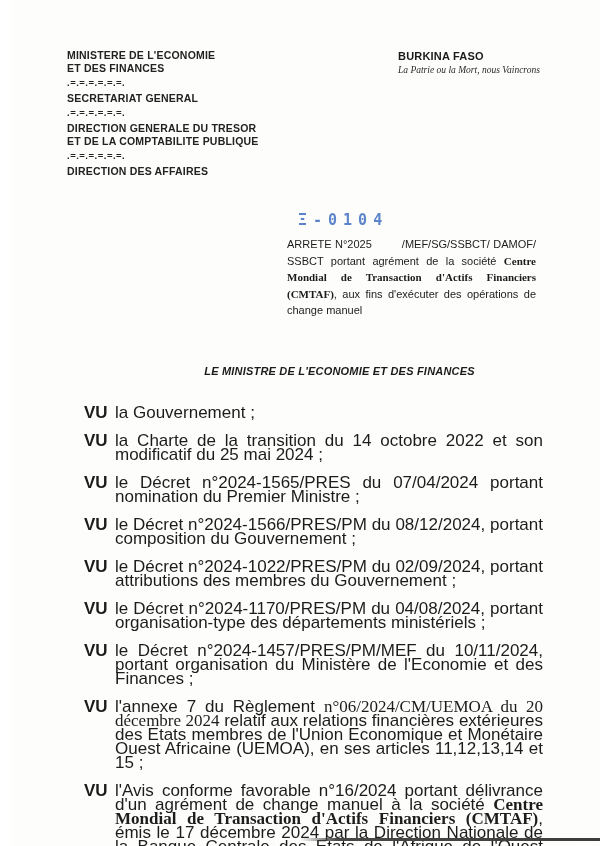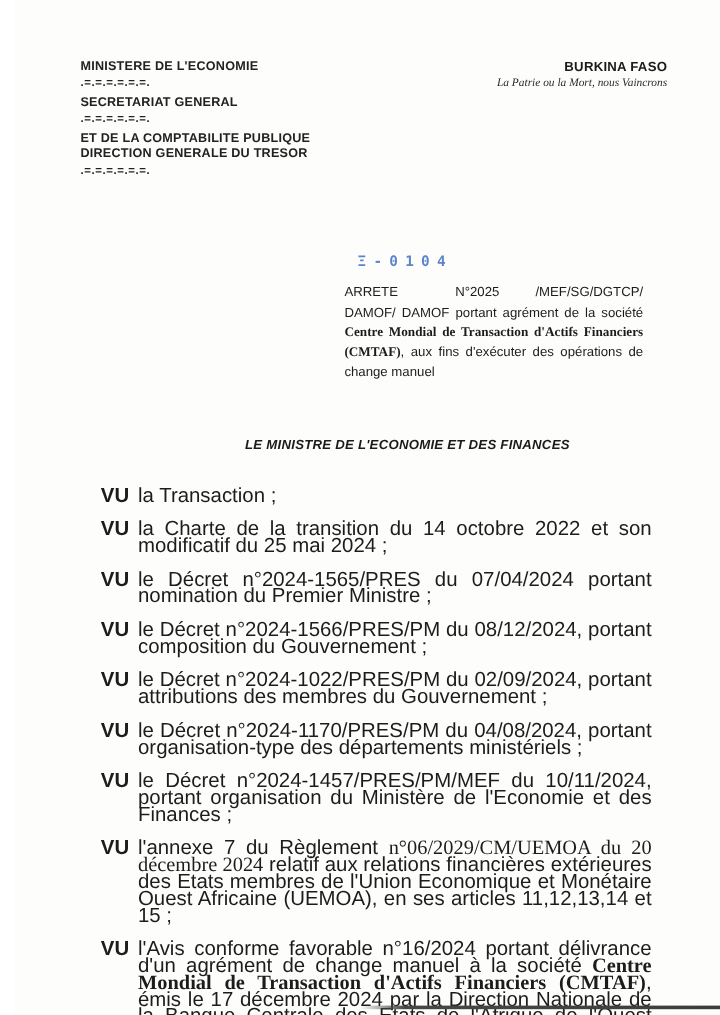--- a/index.html
+++ b/index.html
@@ -23,33 +23,33 @@
     font-weight:bold; font-size:10.5px; line-height:13px;
     letter-spacing:0.2px; color:#222;
   }
   .lh-line { white-space:nowrap; }
   .lh-sep {
     font-size:9.5px; line-height:10px; letter-spacing:0.5px;
     margin:3px 0 4px;
   }
   .letterhead-right {
     position:absolute; left:386px; top:50px; width:158px;
-    text-align:right;
+    text-align:left;
   }
   .country { font-weight:bold; font-size:11px; letter-spacing:0.2px; color:#1b1b1b; }
   .motto {
     font-family:"Liberation Serif", serif; font-style:italic;
     font-size:9.5px; margin-top:3px; color:#2a2a2a; white-space:nowrap;
   }
 
   
   .stamp {
     position:absolute; left:286px; top:211px;
     font-family:"DejaVu Sans Mono", monospace;
-    font-size:12px; font-weight:bold; letter-spacing:6px;
+    font-size:15px; font-weight:bold; letter-spacing:6px;
     opacity:0.85;
     text-align:right;
   }
 
   
   .subject {
     position:absolute; left:275px; top:236px; width:249px;
     font-size:11px; line-height:16.5px; text-align:justify;
     color:#1c1c1c;
   }
@@ -81,43 +81,45 @@
     background:linear-gradient(to right, rgba(70,70,70,0), #474747 12%, #3d3d3d);
   }
 </style>
 </head>
 <body>
 
 <div class="page">
 
   <div class="letterhead-left">
     <div class="lh-line">MINISTERE DE L'ECONOMIE</div>
+    <div class="lh-line">ET DES FINANCES</div>
     <div class="lh-sep">.=.=.=.=.=.=.</div>
     <div class="lh-line">SECRETARIAT GENERAL</div>
     <div class="lh-sep">.=.=.=.=.=.=.</div>
+    <div class="lh-line">DIRECTION GENERALE DU TRESOR</div>
     <div class="lh-line">ET DE LA COMPTABILITE PUBLIQUE</div>
-    <div class="lh-line">DIRECTION GENERALE DU TRESOR</div>
     <div class="lh-sep">.=.=.=.=.=.=.</div>
+    <div class="lh-line">DIRECTION DES AFFAIRES</div>
   </div>
 
   <div class="letterhead-right">
     <div class="country">BURKINA FASO</div>
     <div class="motto">La Patrie ou la Mort, nous Vaincrons</div>
   </div>
 
   <div class="stamp" style="color: rgb(63, 111, 195);">Ξ-0104</div>
 
-  <div class="subject"><span class="s-normal">ARRETE N°2025</span><span class="s-gap"></span><span class="s-normal">/MEF/SG/DGTCP/ DAMOF/ DAMOF portant agrément de la société </span><span class="s-boldserif">Centre Mondial de Transaction d'Actifs Financiers (CMTAF)</span><span class="s-normal">, aux fins d'exécuter des opérations de change manuel</span></div>
+  <div class="subject"><span class="s-normal">ARRETE N°2025</span><span class="s-gap"></span><span class="s-normal">/MEF/SG/SSBCT/ DAMOF/ SSBCT portant agrément de la société </span><span class="s-boldserif">Centre Mondial de Transaction d'Actifs Financiers (CMTAF)</span><span class="s-normal">, aux fins d'exécuter des opérations de change manuel</span></div>
 
   <div class="doc-title">LE MINISTRE DE L'ECONOMIE ET DES FINANCES</div>
 
   <div class="vu-list">
     <div class="vu-row">
       <span class="vu-label">VU</span>
-      <div class="vu-text"><span class="s-normal">la Transaction ;</span></div>
+      <div class="vu-text"><span class="s-normal">la Gouvernement ;</span></div>
     </div>
     <div class="vu-row">
       <span class="vu-label">VU</span>
       <div class="vu-text"><span class="s-normal">la Charte de la transition du 14 octobre 2022 et son modificatif du 25 mai 2024 ;</span></div>
     </div>
     <div class="vu-row">
       <span class="vu-label">VU</span>
       <div class="vu-text"><span class="s-normal">le Décret n°2024-1565/PRES du 07/04/2024 portant nomination du Premier Ministre ;</span></div>
     </div>
     <div class="vu-row">
@@ -131,21 +133,21 @@
     <div class="vu-row">
       <span class="vu-label">VU</span>
       <div class="vu-text"><span class="s-normal">le Décret n°2024-1170/PRES/PM du 04/08/2024, portant organisation-type des départements ministériels ;</span></div>
     </div>
     <div class="vu-row">
       <span class="vu-label">VU</span>
       <div class="vu-text"><span class="s-normal">le Décret n°2024-1457/PRES/PM/MEF du 10/11/2024, portant organisation du Ministère de l'Economie et des Finances ;</span></div>
     </div>
     <div class="vu-row">
       <span class="vu-label">VU</span>
-      <div class="vu-text"><span class="s-normal">l'annexe 7 du Règlement </span><span class="s-serif">n°06/2029/CM/UEMOA du 20 décembre 2024</span><span class="s-normal"> relatif aux relations financières extérieures des Etats membres de l'Union Economique et Monétaire Ouest Africaine (UEMOA), en ses articles 11,12,13,14 et 15 ;</span></div>
+      <div class="vu-text"><span class="s-normal">l'annexe 7 du Règlement </span><span class="s-serif">n°06/2024/CM/UEMOA du 20 décembre 2024</span><span class="s-normal"> relatif aux relations financières extérieures des Etats membres de l'Union Economique et Monétaire Ouest Africaine (UEMOA), en ses articles 11,12,13,14 et 15 ;</span></div>
     </div>
     <div class="vu-row">
       <span class="vu-label">VU</span>
       <div class="vu-text"><span class="s-normal">l'Avis conforme favorable n°16/2024 portant délivrance d'un agrément de change manuel à la société </span><span class="s-boldserif">Centre Mondial de Transaction d'Actifs Financiers (CMTAF)</span><span class="s-normal">, émis le 17 décembre 2024 par la Direction Nationale de la Banque Centrale des Etats de l'Afrique de l'Ouest (BCEAO) pour le Burkina ;</span></div>
     </div>
   </div>
 
   <div class="scan-edge"></div>
 
 </div>

